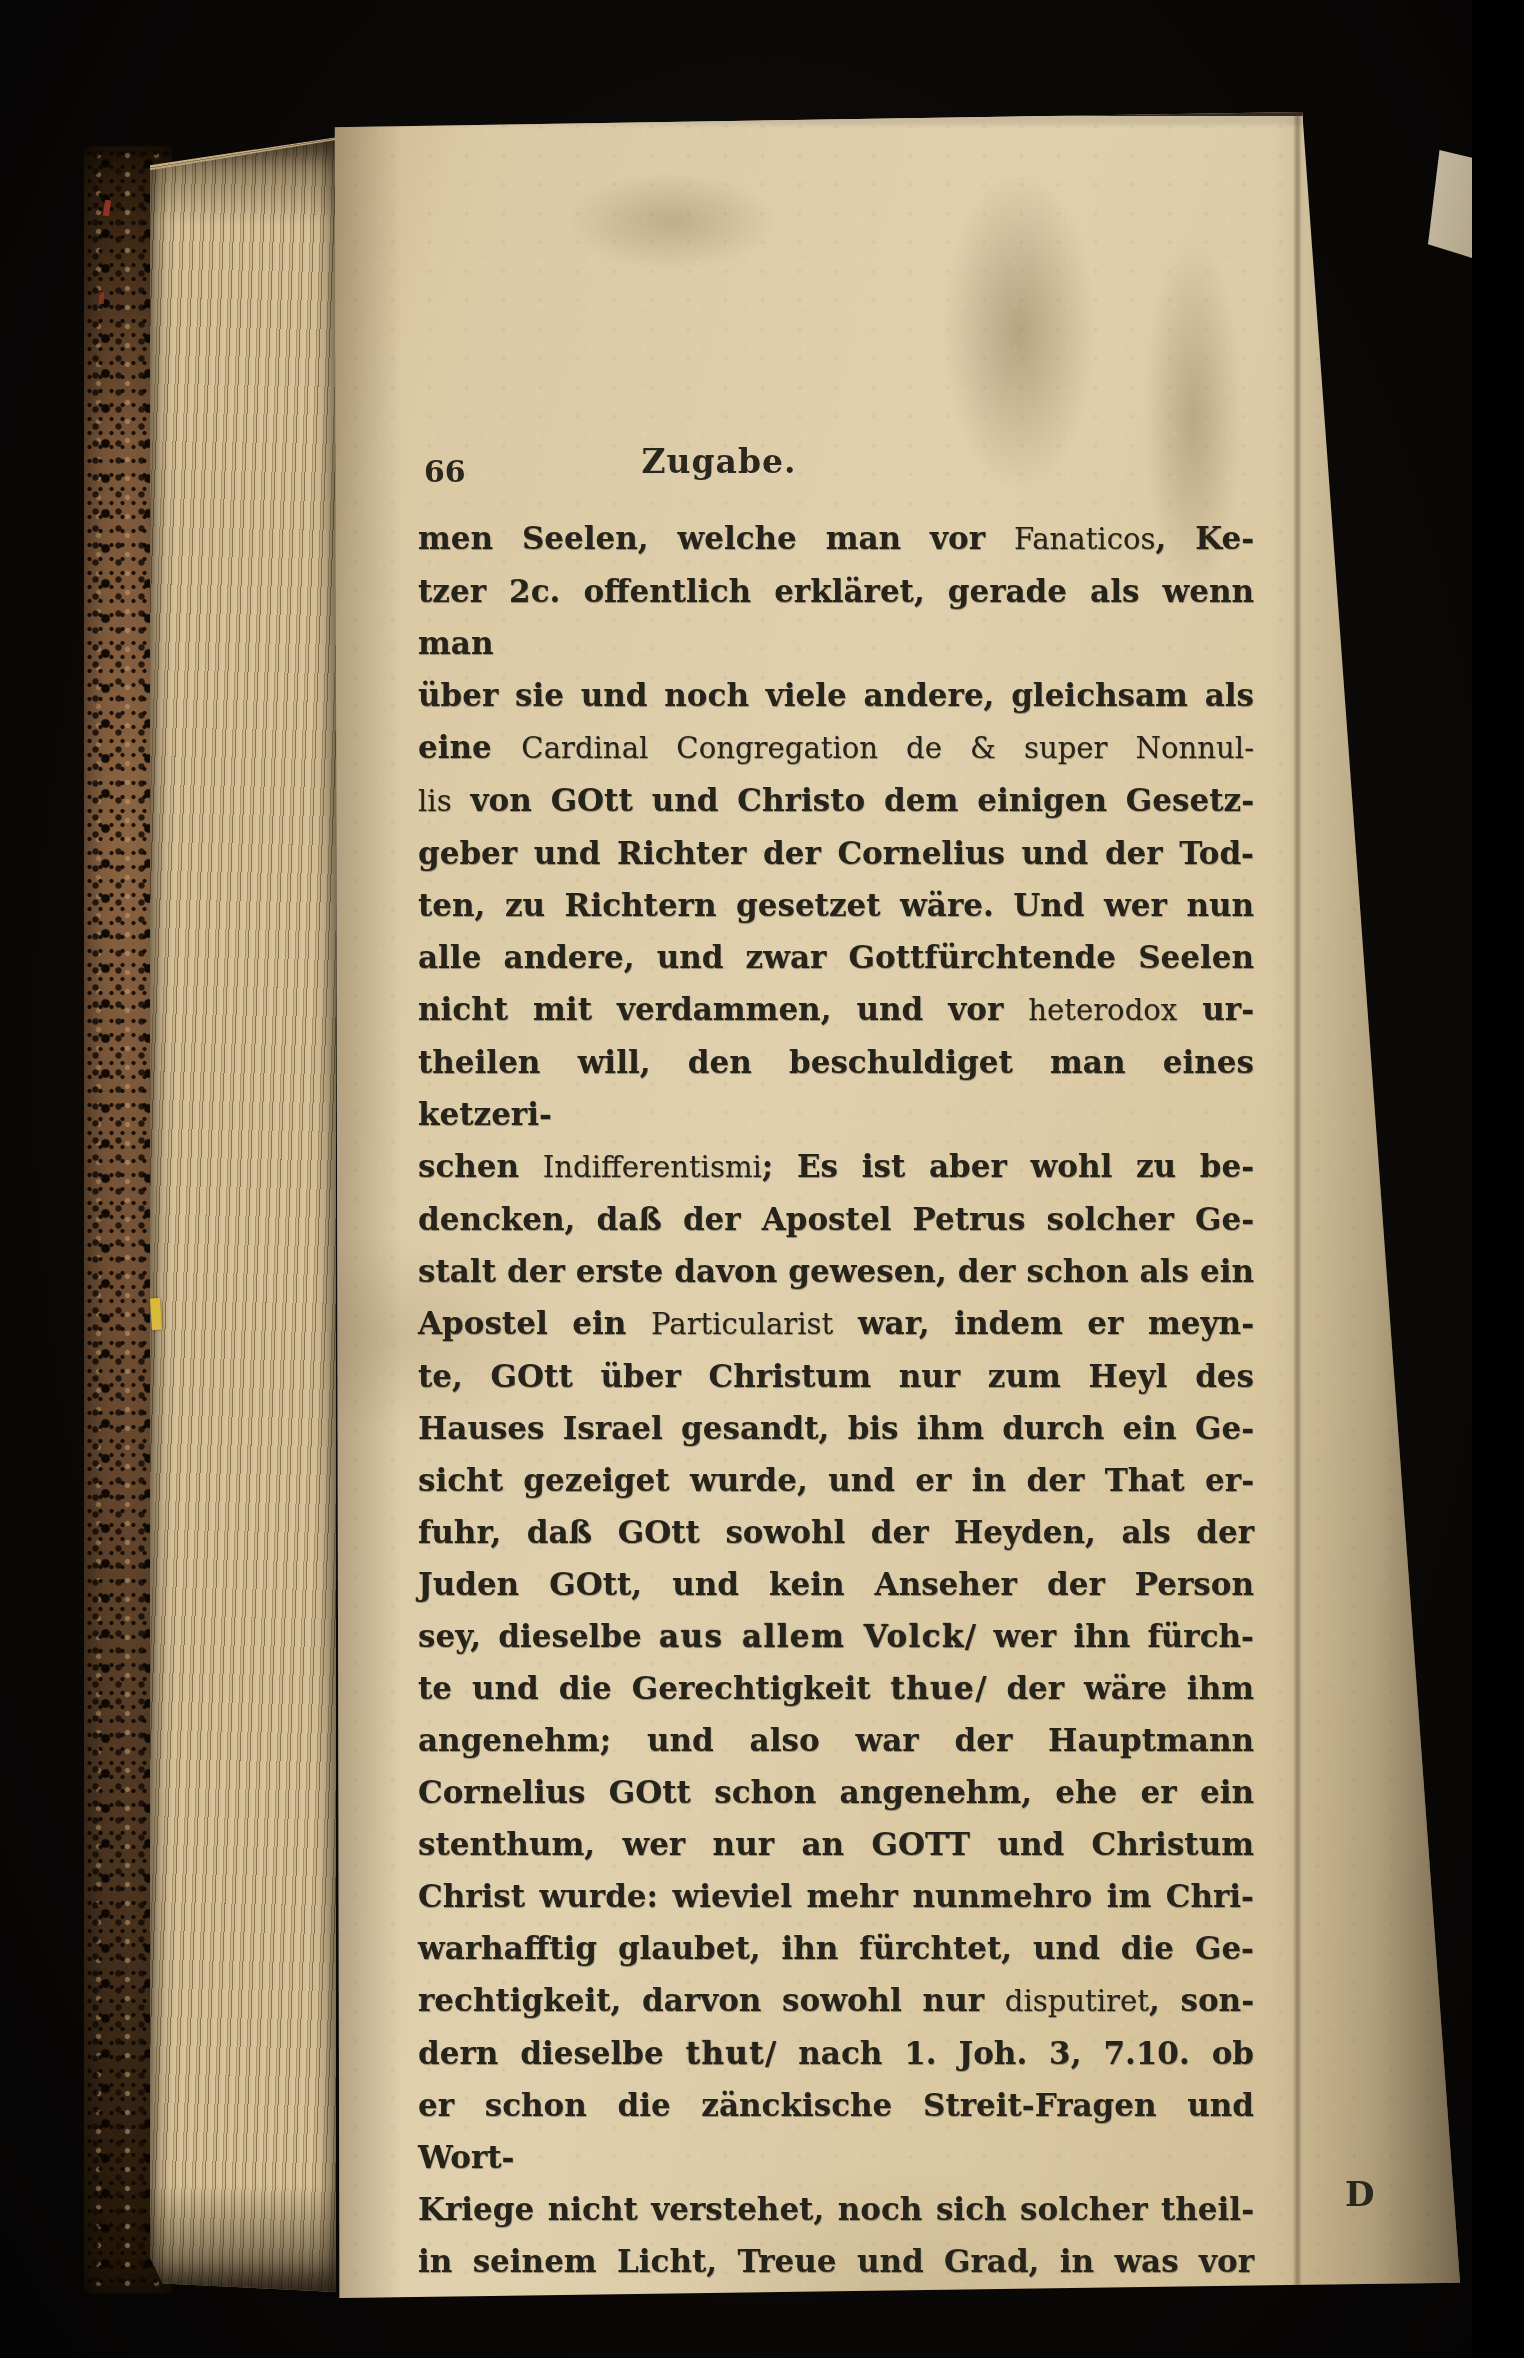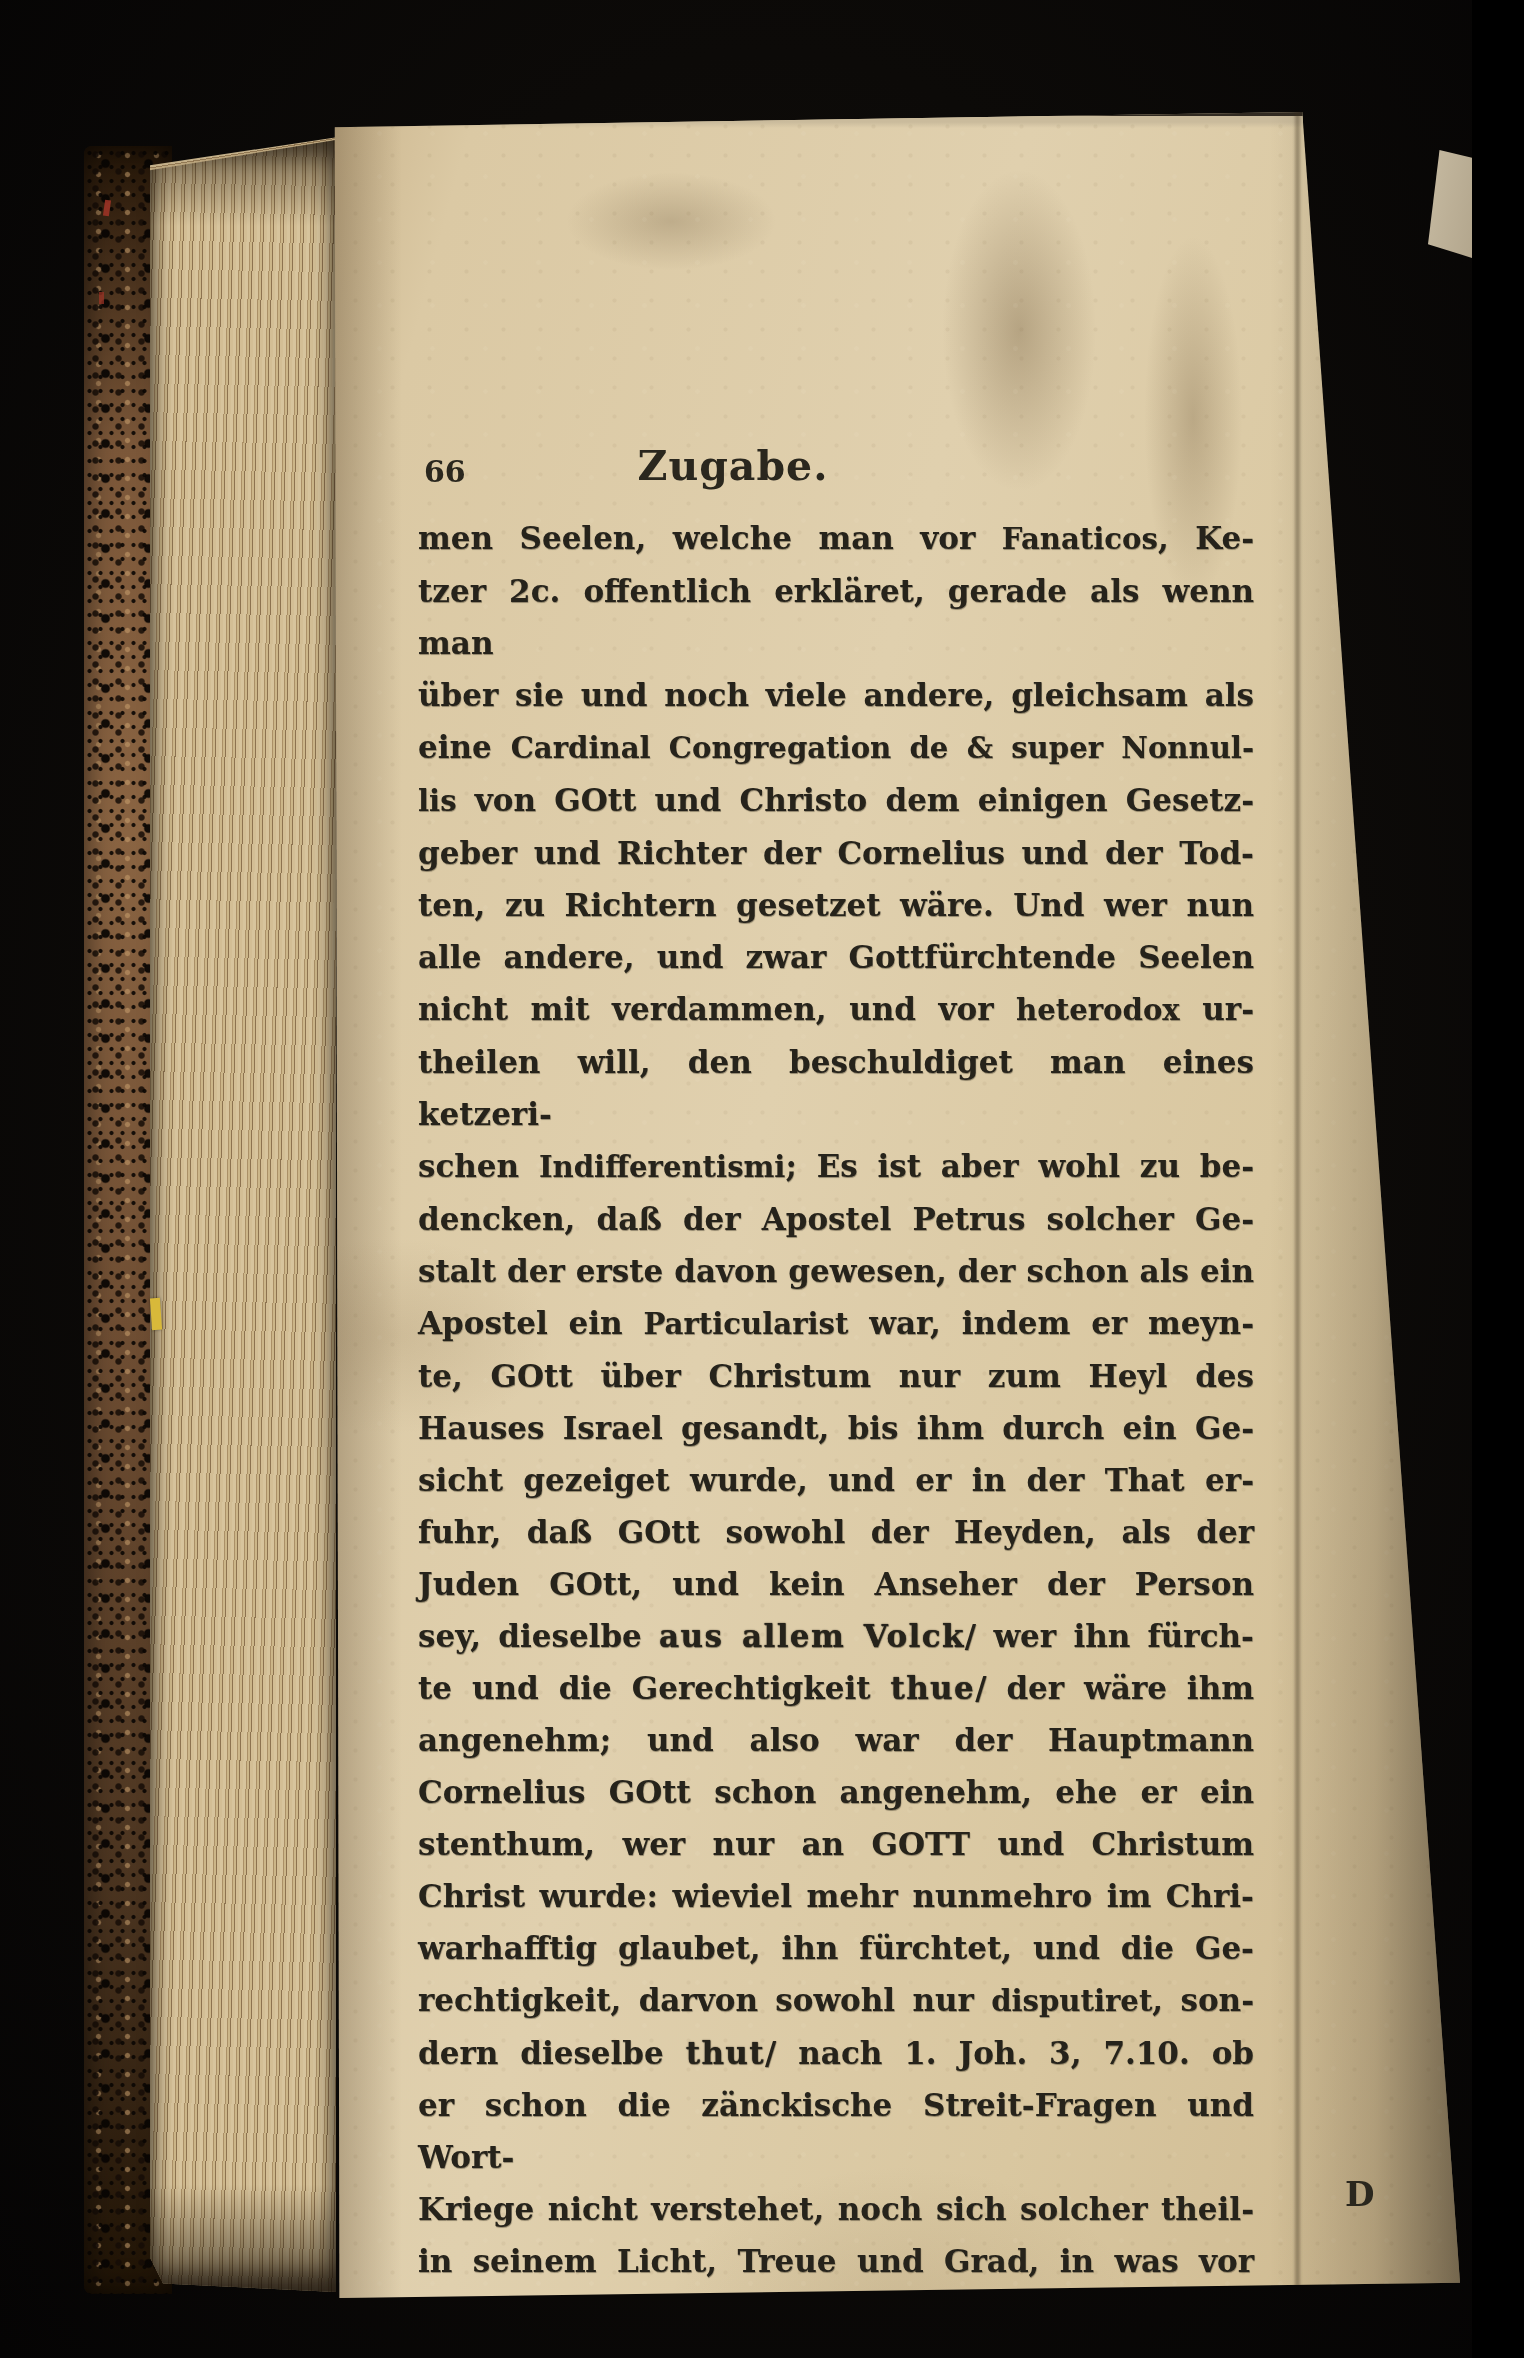--- a/index.html
+++ b/index.html
@@ -45,28 +45,28 @@
       radial-gradient(circle, rgba(255,248,230,.12) 0 2px, transparent 3px);
     background-size:37px 29px, 53px 43px;}
   .gutter-shadow{position:absolute;right:0;top:0;bottom:0;width:190px;
     background:linear-gradient(to right, rgba(61,48,30,0) 0%, rgba(61,48,30,.22) 55%, rgba(28,21,12,.5) 100%);}
   .page-crease{position:absolute;left:85.8%;top:0;bottom:0;width:5px;background:rgba(58,44,26,.38);filter:blur(1.5px);}
   .left-inner-shadow{position:absolute;left:2.8%;top:0;bottom:0;width:70px;
     background:linear-gradient(to right, rgba(90,70,45,.35), rgba(90,70,45,0));}
   
   .page-header{position:absolute;left:118px;top:330px;width:836px;height:62px;color:#2a271e;}
   .page-number{position:absolute;left:6px;top:12px;font-size:30px;font-weight:bold;}
-  .running-title{position:absolute;left:36%;transform:translateX(-50%);top:0;font-size:41px;font-weight:bold;letter-spacing:1px;margin-left:14px;}
+  .running-title{position:absolute;left:36%;transform:translateX(-50%);top:0;font-size:33px;font-weight:bold;letter-spacing:1px;}
   
   .text-lines{position:absolute;left:118px;top:400px;width:836px;}
   .line{font-size:31px;line-height:52px;font-weight:bold;color:#26231b;
     text-align:justify;text-align-last:justify;
     text-shadow:.5px .8px .7px rgba(58,50,36,.45);}
   .line.last{text-align-last:left;}
-  .latin{font-weight:bold;font-size:.94em;}
+  .latin{font-weight:normal;font-size:.94em;}
   .em{letter-spacing:1.4px;text-shadow:0 0 1.3px rgba(35,30,20,.95), .5px .8px .7px rgba(58,50,36,.45);}
   .signature{position:absolute;left:1045px;top:2062px;font-size:34px;font-weight:bold;color:#2a271e;}
   
   .under-corner{position:absolute;left:1428px;top:150px;width:96px;height:124px;
     background:linear-gradient(100deg,#c6baa1,#a2957c);
     clip-path:polygon(12% 0, 100% 16%, 100% 100%, 0 76%);}
   .fore-edge-mark-yellow{position:absolute;left:151px;top:1298px;width:10px;height:32px;background:#d8b93a;transform:rotate(-4deg);box-shadow:0 0 3px rgba(0,0,0,.4);}
   .fore-edge-mark-red{position:absolute;left:104px;top:200px;width:6px;height:16px;background:#a23427;transform:rotate(8deg);opacity:.85;}
   .fore-edge-mark-red2{position:absolute;left:99px;top:292px;width:5px;height:12px;background:#a23427;opacity:.7;}
 </style>

